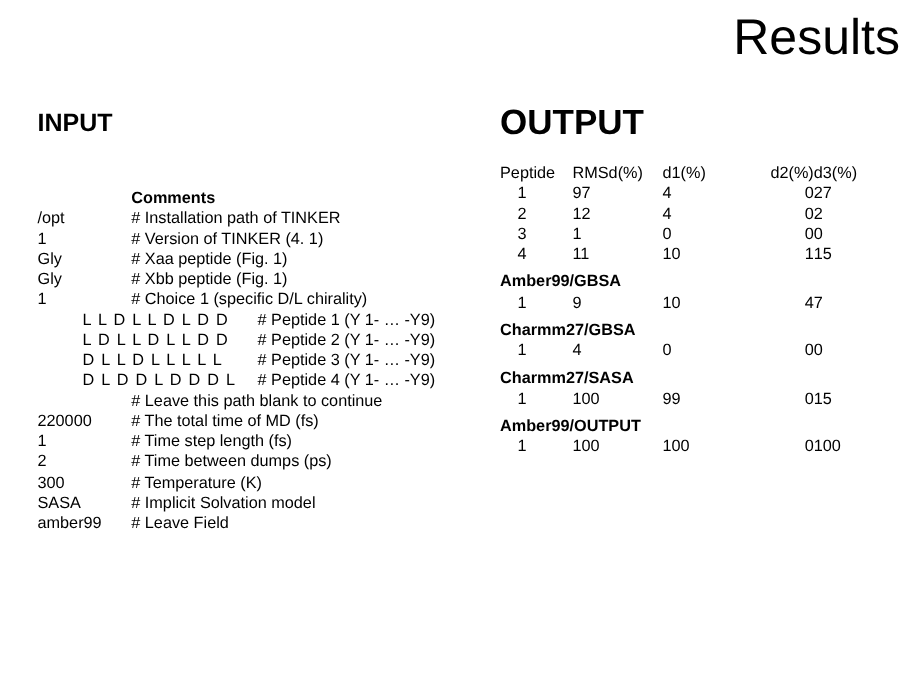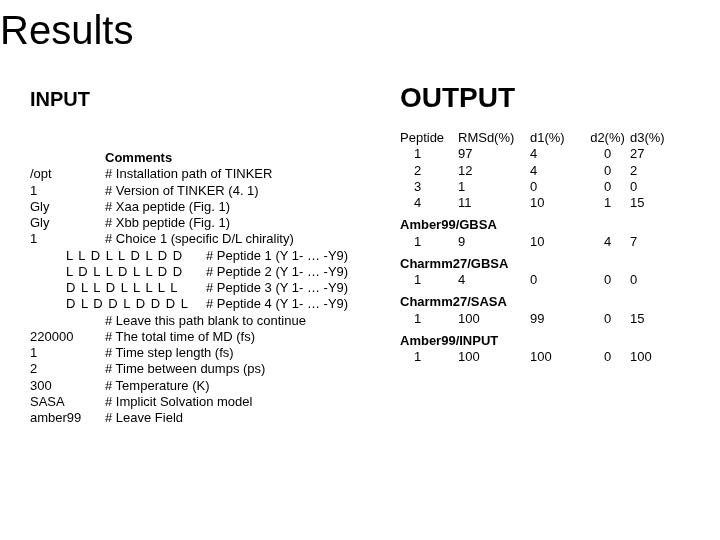--- a/index.html
+++ b/index.html
@@ -15,21 +15,21 @@
     position: relative;
     width: 720px;
     height: 540px;
     box-sizing: border-box;
   }
   .title {
     position: absolute;
     top: 8px;
     left: 0;
     width: 720px;
-    text-align: left;
+    text-align: right;
     font-size: 40px;
     font-weight: 400;
   }
   .input-header {
     position: absolute;
     top: 88px;
     left: 30px;
     font-size: 20px;
     font-weight: bold;
   }
@@ -60,21 +60,21 @@
     position: absolute;
     top: 130px;
     left: 400px;
     font-size: 13px;
     line-height: 1.25;
   }
   .out-row { white-space: pre; }
   .col-pep  { display:inline-block; width:58px; }
   .col-rmsd { display:inline-block; width:72px; text-align:left;}
   .col-d1   { display:inline-block; width:55px; text-align:left;}
-  .col-d2   { display:inline-block; width:45px; text-align:center;}
+  .col-d2   { display:inline-block; width:45px; text-align:right;margin-left:21px;}
   .col-d3   { display:inline-block; width:40px; text-align:left;}
   .grp { font-weight: bold; margin-top:6px;}
   .ind { display:inline-block; width:58px; padding-left:14px; box-sizing:border-box;}
 </style>
 </head>
 <body>
 
 <div class="slide">
 
   <div class="title">Results</div>
@@ -116,17 +116,17 @@
 
     <div class="grp">Amber99/GBSA</div>
     <div class="out-row"><span class="ind">1</span><span class="col-rmsd">9</span><span class="col-d1">10</span><span class="col-d2">4</span><span class="col-d3">7</span></div>
 
     <div class="grp">Charmm27/GBSA</div>
     <div class="out-row"><span class="ind">1</span><span class="col-rmsd">4</span><span class="col-d1">0</span><span class="col-d2">0</span><span class="col-d3">0</span></div>
 
     <div class="grp">Charmm27/SASA</div>
     <div class="out-row"><span class="ind">1</span><span class="col-rmsd">100</span><span class="col-d1">99</span><span class="col-d2">0</span><span class="col-d3">15</span></div>
 
-    <div class="grp">Amber99/INPUT</div>
+    <div class="grp">Amber99/OUTPUT</div>
     <div class="out-row"><span class="ind">1</span><span class="col-rmsd">100</span><span class="col-d1">100</span><span class="col-d2">0</span><span class="col-d3">100</span></div>
   </div>
 
 </div>
 
 </body></html>

